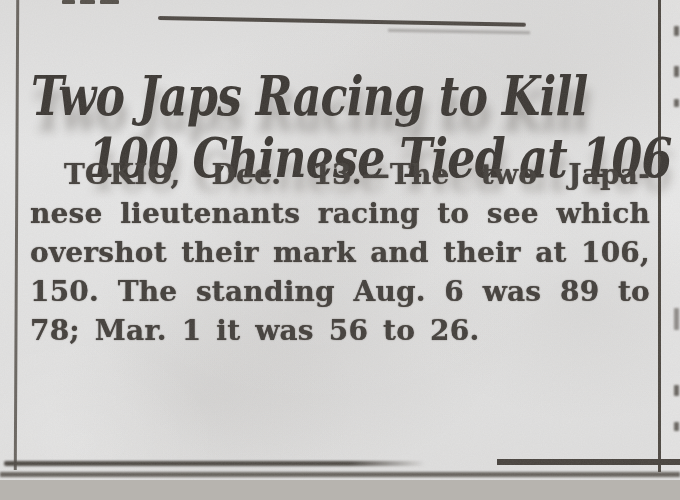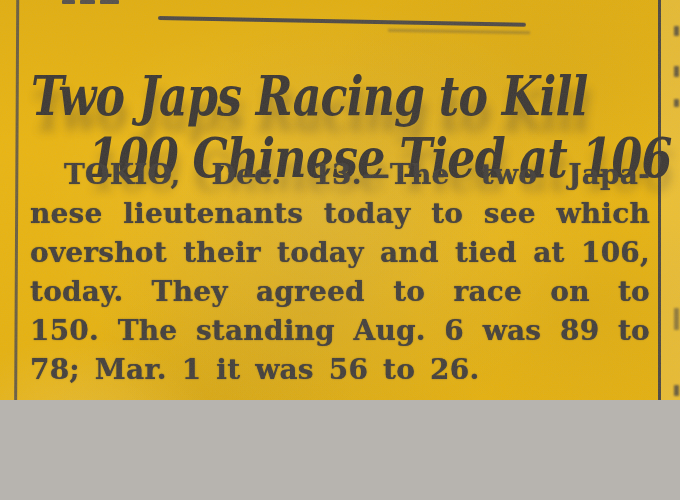--- a/index.html
+++ b/index.html
@@ -2,22 +2,22 @@
 <html><head>
 <meta charset="utf-8">
 <style>
   html, body { margin:0; padding:0; }
   body {
     width:680px; height:500px; overflow:hidden;
     background:#b7b4af;
     font-family:"DejaVu Serif", serif;
   }
   .page {
-    position:relative; width:680px; height:400px;
-    background:#eab308; overflow:hidden;
+    position:relative; width:680px; height:480px;
+    background:#e5e5e5; overflow:hidden;
   }
   .abs { position:absolute; }
 
   
   .texture {
     left:0; top:0; width:680px; height:500px;
     background:
       radial-gradient(420px 300px at 48% 42%, rgba(255,255,255,.10), transparent 70%),
       radial-gradient(300px 200px at 78% 20%, rgba(88,80,72,.07), transparent 70%),
       radial-gradient(260px 200px at 52% 30%, rgba(88,80,72,.08), transparent 70%),
@@ -106,23 +106,22 @@
   <div class="abs rule-left"></div>
   <div class="abs rule-right"></div>
   <div class="abs rule-top"></div>
   <div class="abs rule-top-echo"></div>
 
   <h1 class="abs hl hl1"><span class="hlx">Two Japs Racing to Kill</span></h1>
   <h1 class="abs hl hl2"><span class="hlx">100 Chinese Tied at 106</span></h1>
 
   <div class="abs bodytext">
     <div class="bl first">TOKIO, Dec. 13.—The two Japa-</div>
-    <div class="bl">nese lieutenants today to see which</div>
-    <div class="bl">overshot their today and tied at 106,</div>
-    <div class="bl">today. They agreed to race on to</div>
+    <div class="bl">nese lieutenants racing to see which</div>
+    <div class="bl">overshot their mark and their at 106,</div>
     <div class="bl">150. The standing Aug. 6 was 89 to</div>
     <div class="bl last">78; Mar. 1 it was 56 to 26.</div>
   </div>
 
   <div class="abs brA"></div>
   <div class="abs brB"></div>
   <div class="abs brC"></div>
 
   <div class="abs band">
     <div class="blob dark1"></div>

